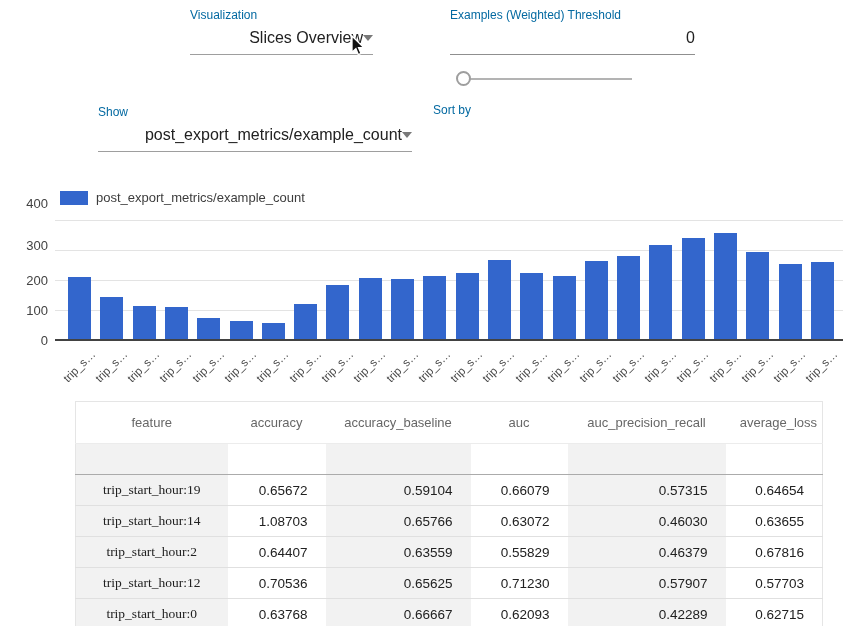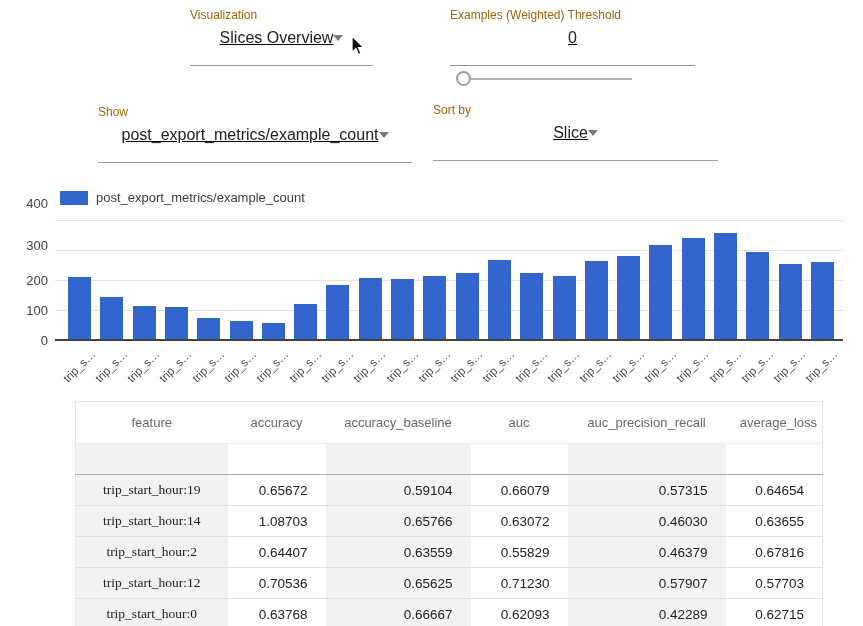--- a/index.html
+++ b/index.html
@@ -3,24 +3,24 @@
 <meta charset="utf-8">
 <style>
   html,body { margin:0; padding:0; }
   body {
     width:863px; height:626px; position:relative; overflow:hidden;
     background:#ffffff; font-family:"Liberation Sans", sans-serif;
   }
 
   
   .ctl-group { position:absolute; }
-  .ctl-label { font-size:12px; color:#a16207; margin-bottom:7px; }
+  .ctl-label { font-size:12px; color:#0369a1; margin-bottom:7px; }
   .ctl-value-row {
-    display:flex; justify-content:center; align-items:center;
-    border-bottom:1px solid #9e9e9e; padding-bottom:18px;text-decoration:underline;
+    display:flex; justify-content:flex-end; align-items:center;
+    border-bottom:1px solid #9e9e9e; padding-bottom:7px;
   }
   .ctl-value { font-size:16px; color:#212121; white-space:nowrap; }
   .caret {
     width:0; height:0; flex:0 0 auto;
     border-left:5px solid transparent; border-right:5px solid transparent;
     border-top:6px solid #797979;
   }
   #viz-group { left:190px; top:8px; width:183px; }
   #threshold-group { left:450px; top:8px; width:245px; }
 
@@ -99,24 +99,20 @@
 <div class="ctl-group" id="show-group">
   <div class="ctl-label">Show</div>
   <div class="ctl-value-row">
     <span class="ctl-value">post_export_metrics/example_count</span>
     <span class="caret"></span>
   </div>
 </div>
 
 <div class="ctl-group" id="sort-group">
   <div class="ctl-label">Sort by</div>
-  <div class="ctl-value-row">
-    <span class="ctl-value">Slice</span>
-    <span class="caret"></span>
-  </div>
 </div>
 
 <div id="legend">
   <span id="legend-swatch"></span>
   <span id="legend-label">post_export_metrics/example_count</span>
 </div>
 
 <div id="chart">
     <div class="ytick" style="top: 148.5px;">0</div>
     <div class="gridline" style="top: 125px;"></div>

